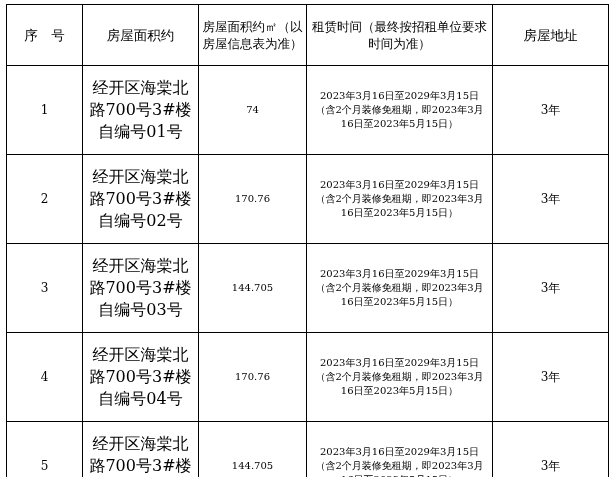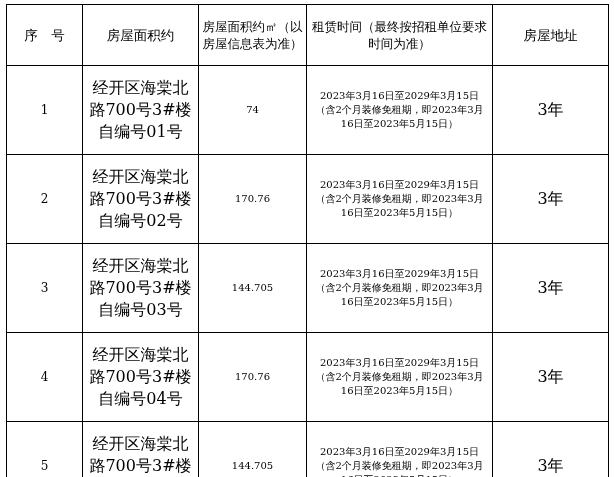--- a/index.html
+++ b/index.html
@@ -47,21 +47,21 @@
   col.c-idx   { width: 76px; }
   col.c-addr  { width: 116px; }
   col.c-area  { width: 108px; }
   col.c-time  { width: 186px; }
   col.c-term  { width: 116px; }
 
   .cell-idx  { font-size: 12px; }
   .cell-addr { font-size: 16px; line-height: 1.45; }
   .cell-area { font-size: 10px; margin-left: 44px; }
   .cell-time { font-size: 10px; line-height: 1.42; padding-left: 5px; padding-right: 5px; }
-  .cell-term { font-size: 16px; }
+  .cell-term { font-size: 12px; }
   .hdr-idx, .hdr-addr, .hdr-term { font-size: 13.5px; }
   .hdr-area { font-size: 12.5px; line-height: 1.4; margin-top: 32px; }
   .hdr-time { font-size: 12.5px; line-height: 1.4; }
 </style>
 </head>
 <body>
 
 <div class="sheet">
   <table class="lease-table">
     <colgroup>

